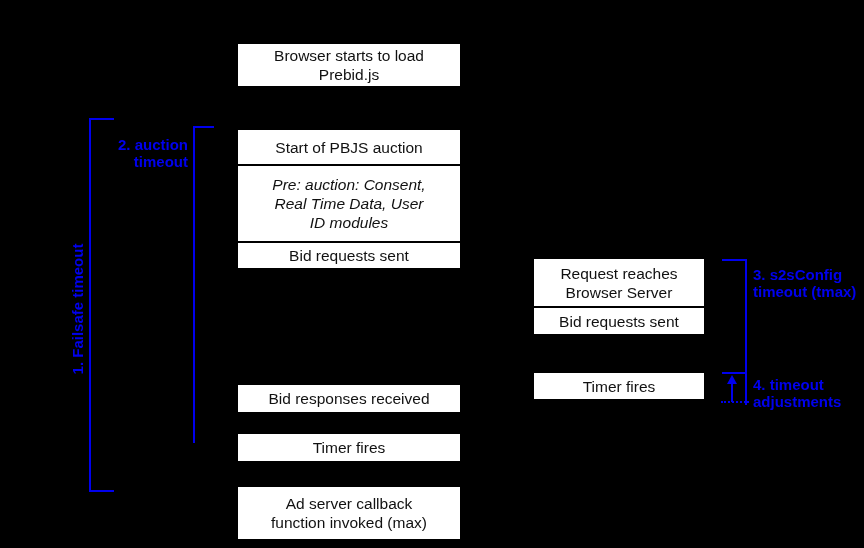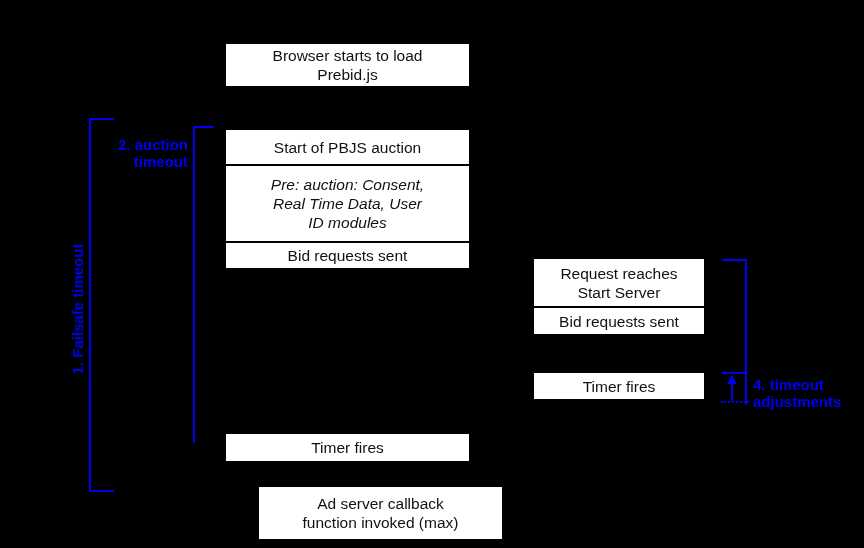--- a/index.html
+++ b/index.html
@@ -18,21 +18,21 @@
   }
   .box{
     position:absolute;
     background:var(--box-fill);
     color:var(--box-text);
     display:flex;align-items:center;justify-content:center;
     text-align:center;
     font-size:15.5px;line-height:19px;
     white-space:pre-line;
   }
-  .col-left{left:226px;width:243px;}
+  .col-left{left:238px;width:222px;}
   .col-right{left:534px;width:170px;}
   .bl{position:absolute;background:var(--blue);}
   .bl-dotted{
     position:absolute;height:0;background:none;
     border-top:2px dotted var(--blue);
   }
   .blabel{
     position:absolute;
     color:var(--blue);
     font-weight:bold;
@@ -60,46 +60,49 @@
 Prebid.js</div>
 
   <div class="box col-left" style="top:130px;height:34px;">Start of PBJS auction</div>
 
   <div class="box col-left" style="top:166px;height:75px;font-style:italic;">Pre: auction: Consent,
 Real Time Data, User
 ID modules</div>
 
   <div class="box col-left" style="top:243px;height:25px;">Bid requests sent</div>
 
+  <div class="box col-left" style="top:385px;height:27px;">Bid responses received</div>
 
   <div class="box col-left" style="top:434px;height:27px;">Timer fires</div>
 
-  <div class="box col-left" style="top:487px;height:52px;margin-left:33px;">Ad server callback
+  <div class="box col-left" style="top:487px;height:52px;">Ad server callback
 function invoked (max)</div>
 
   <div class="box col-right" style="top:259px;height:47px;">Request reaches
-Start Server</div>
+Browser Server</div>
 
   <div class="box col-right" style="top:308px;height:26px;">Bid requests sent</div>
 
   <div class="box col-right" style="top:373px;height:26px;">Timer fires</div>
 
   <div class="bl" style="left:89px;top:118px;width:2px;height:374px;"></div>
   <div class="bl" style="left:89px;top:118px;width:25px;height:2px;"></div>
   <div class="bl" style="left:89px;top:490px;width:25px;height:2px;"></div>
   <div class="blabel rot" style="left:2px;top:301px;width:150px;height:16px;">1. Failsafe timeout</div>
 
   <div class="bl" style="left:193px;top:126px;width:2px;height:317px;"></div>
   <div class="bl" style="left:193px;top:126px;width:21px;height:2px;"></div>
   <div class="blabel" style="left:88px;top:127px;width:100px;text-align:right;margin-top:9px;">2. auction
 timeout</div>
 
   <div class="bl" style="left:745px;top:259px;width:2px;height:146px;"></div>
   <div class="bl" style="left:722px;top:259px;width:25px;height:2px;"></div>
   <div class="bl" style="left:722px;top:372px;width:25px;height:2px;"></div>
   <div class="bl-dotted" style="left:721px;top:401px;width:28px;"></div>
+  <div class="blabel" style="left:753px;top:266px;">3. s2sConfig
+timeout (tmax)</div>
 
   <div class="bl" style="left:731px;top:383px;width:2px;height:19px;"></div>
   <div class="arrow-head" style="left:727px;top:375px;"></div>
   <div class="blabel" style="left:753px;top:376px;">4. timeout
 adjustments</div>
 
 </div>
 
 </body></html>

